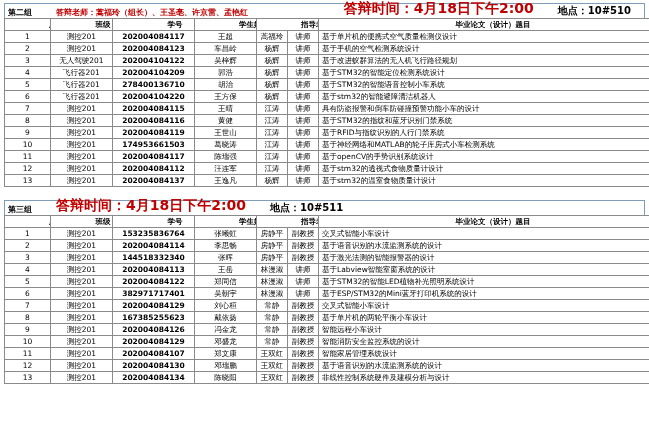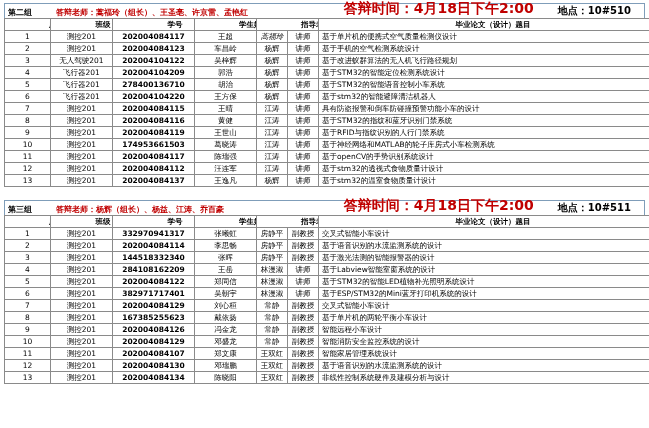--- a/index.html
+++ b/index.html
@@ -117,21 +117,21 @@
           <th class="c-teacher" colspan="2">指导老师</th>
           <th class="c-title" style="text-align:center !important;">毕业论文（设计）题目</th>
         </tr>
       </thead>
       <tbody>
           <tr>
             <td class="c-idx">1</td>
             <td class="c-cls">测控201</td>
             <td class="c-num">202004084117</td>
             <td class="c-name">王超</td>
-            <td class="c-teacher" style="width: 34px; font-style: italic;">蒿福玲</td>
+            <td class="c-teacher" style="width: 34px;">蒿福玲</td>
             <td class="c-teacher" style="width: 28px;">讲师</td>
             <td class="c-title">基于单片机的便携式空气质量检测仪设计</td>
           </tr>
           <tr>
             <td class="c-idx">2</td>
             <td class="c-cls">测控201</td>
             <td class="c-num">202004084123</td>
             <td class="c-name">车昌岭</td>
             <td class="c-teacher" style="width: 34px;">杨辉</td>
             <td class="c-teacher" style="width: 28px;">讲师</td>
@@ -238,40 +238,39 @@
           </tr>
         </tbody>
     </table>
   </div>
 
   <div class="spacer"></div>
 
   <div class="group-block">
     <div class="header-row">
       <span class="hdr-group">第三组</span>
-      <span class="hdr-teachers">答辩老师：杨辉（组长）、杨益、江涛、乔百豪</span>
       <span class="hdr-time">答辩时间：4月18日下午2:00</span>
       <span class="hdr-place">地点：10#511</span>
     </div>
     <table class="tbl">
       <thead>
         <tr>
           <th class="c-idx">序号</th>
           <th class="c-cls">班级</th>
           <th class="c-num">学号</th>
           <th class="c-name">学生姓名</th>
           <th class="c-teacher" colspan="2">指导老师</th>
           <th class="c-title" style="text-align:center !important;">毕业论文（设计）题目</th>
         </tr>
       </thead>
       <tbody>
           <tr>
             <td class="c-idx">1</td>
             <td class="c-cls">测控201</td>
-            <td class="c-num">332970941317</td>
+            <td class="c-num">153235836764</td>
             <td class="c-name">张曦虹</td>
             <td class="c-teacher" style="width: 34px;">房静平</td>
             <td class="c-teacher" style="width: 28px;">副教授</td>
             <td class="c-title">交叉式智能小车设计</td>
           </tr>
           <tr>
             <td class="c-idx">2</td>
             <td class="c-cls">测控201</td>
             <td class="c-num">202004084114</td>
             <td class="c-name">李思畅</td>
@@ -284,21 +283,21 @@
             <td class="c-cls">测控201</td>
             <td class="c-num">144518332340</td>
             <td class="c-name">张晖</td>
             <td class="c-teacher" style="width: 34px;">房静平</td>
             <td class="c-teacher" style="width: 28px;">副教授</td>
             <td class="c-title">基于激光法测的智能报警器的设计</td>
           </tr>
           <tr>
             <td class="c-idx">4</td>
             <td class="c-cls">测控201</td>
-            <td class="c-num">284108162209</td>
+            <td class="c-num">202004084113</td>
             <td class="c-name">王岳</td>
             <td class="c-teacher" style="width: 34px;">林漫淑</td>
             <td class="c-teacher" style="width: 28px;">讲师</td>
             <td class="c-title">基于Labview智能室窗系统的设计</td>
           </tr>
           <tr>
             <td class="c-idx">5</td>
             <td class="c-cls">测控201</td>
             <td class="c-num">202004084122</td>
             <td class="c-name">郑同信</td>

